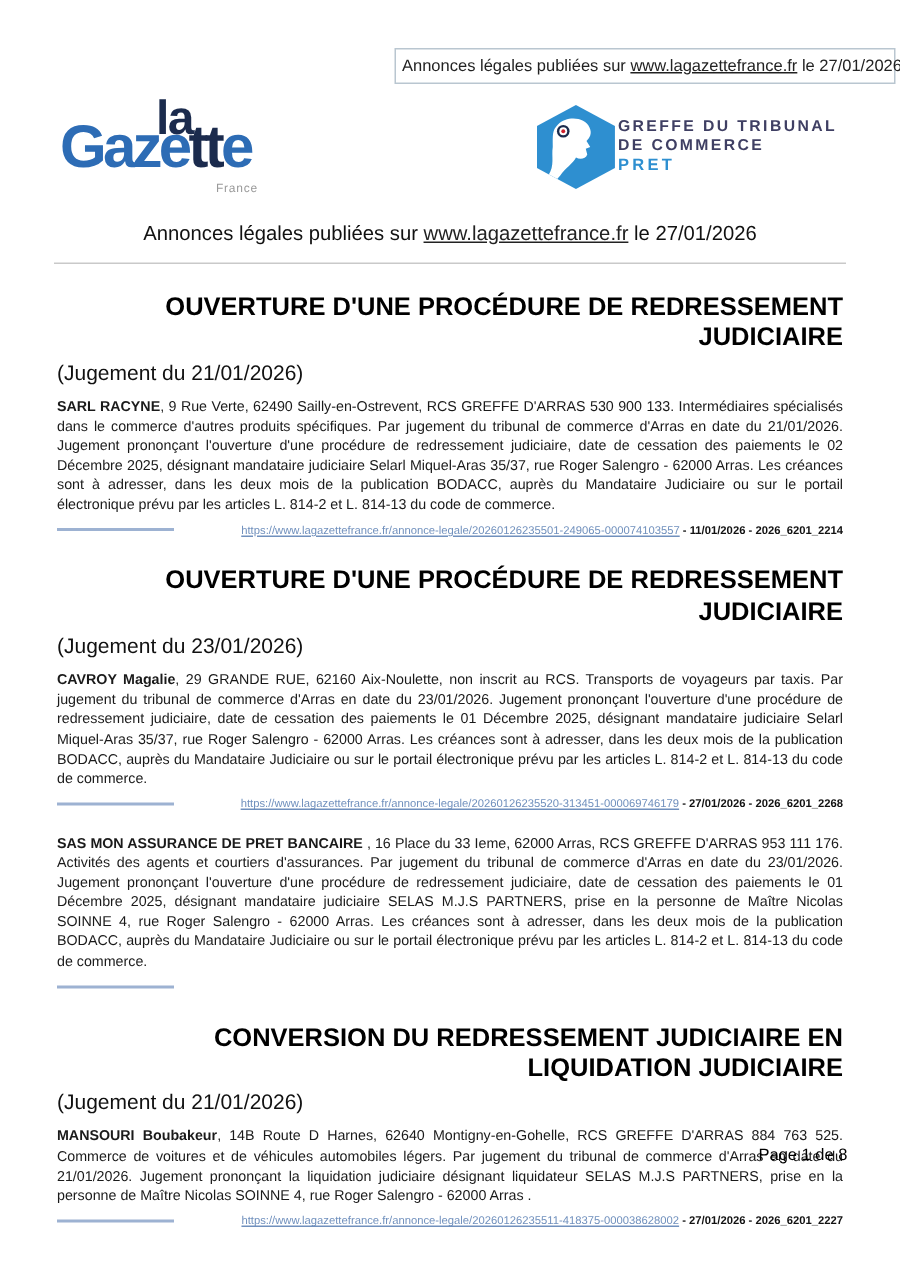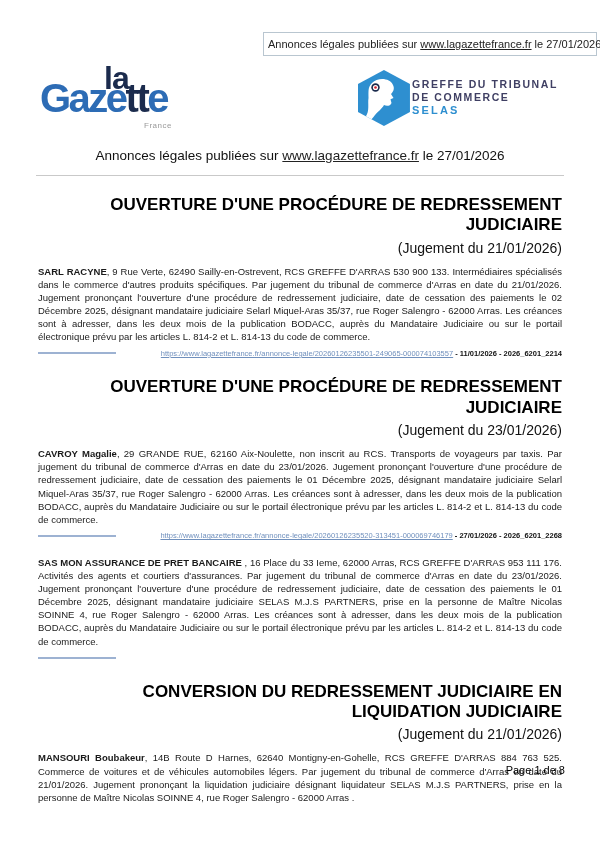--- a/index.html
+++ b/index.html
@@ -83,21 +83,21 @@
   .section-title {
     margin-top: 19px;
     text-align: right;
     font-size: 17px;
     font-weight: bold;
     color: #000;
     line-height: 1.2;
   }
   .section-judgment {
     margin-top: 4px;
-    text-align: right;
+    text-align: left;
     font-size: 14px;
     color: #111;
   }
   .announcement {
     margin-top: 9px;
     font-size: 9.5px;
     line-height: 1.38;
     text-align: justify;
     color: #1a1a1a;
   }
@@ -144,21 +144,21 @@
         <svg width="44" height="46" viewBox="0 0 44 46">
           <path d="M10 8 C16 2 28 3 31 10 C33 14 31 17 29 19 L31.5 23 L28.5 24.2 L29.5 28 C28.5 31 24.5 31.5 22 30 C20 34 15 37 11.5 42 L8 46 L3.5 42 C8 35.5 5.5 29 6.5 23 C6.5 15 6 12 10 8 Z" fill="#ffffff"></path>
           <circle cx="13.5" cy="12.5" r="4.2" fill="#1b2b4d"></circle>
           <circle cx="13.5" cy="12.5" r="2.6" fill="#ffffff"></circle>
           <circle cx="13.5" cy="12.5" r="1.3" fill="#d0202c"></circle>
         </svg>
       </div>
       <div class="greffe-text">
         <div class="gl">GREFFE DU TRIBUNAL</div>
         <div class="gl">DE COMMERCE</div>
-        <div class="gcity">SELAS</div>
+        <div class="gcity">PRET</div>
       </div>
     </div>
   </div>
 
   <div class="subtitle"><span>Annonces légales publiées sur </span><a href="#">www.lagazettefrance.fr</a><span> le 27/01/2026</span></div>
 
   <hr class="rule-full">
 
   <div class="content">
 
@@ -189,19 +189,23 @@
       <div class="linkrow">
         <div class="shortrule"></div>
       </div>
     </div>
 
     <div class="section">
       <div class="section-title">CONVERSION DU REDRESSEMENT JUDICIAIRE EN LIQUIDATION JUDICIAIRE</div>
       <div class="section-judgment">(Jugement du 21/01/2026)</div>
 
       <p class="announcement"><span class="ann-name">MANSOURI Boubakeur</span><span>, 14B Route D Harnes, 62640 Montigny-en-Gohelle, RCS GREFFE D'ARRAS 884 763 525. Commerce de voitures et de véhicules automobiles légers. Par jugement du tribunal de commerce d'Arras en date du 21/01/2026. Jugement prononçant la liquidation judiciaire désignant liquidateur SELAS M.J.S PARTNERS, prise en la personne de Maître Nicolas SOINNE 4, rue Roger Salengro - 62000 Arras .</span></p>
+      <div class="linkrow">
+        <div class="shortrule"></div>
+        <div class="linktext"><a href="#">https://www.lagazettefrance.fr/annonce-legale/20260126235511-418375-000038628002</a><span class="link-suffix"> - 27/01/2026 - 2026_6201_2227</span></div>
+      </div>
     </div>
 
   </div>
 
   <div class="page-footer">Page 1 de 8</div>
 
 </div>
 
 </body></html>

